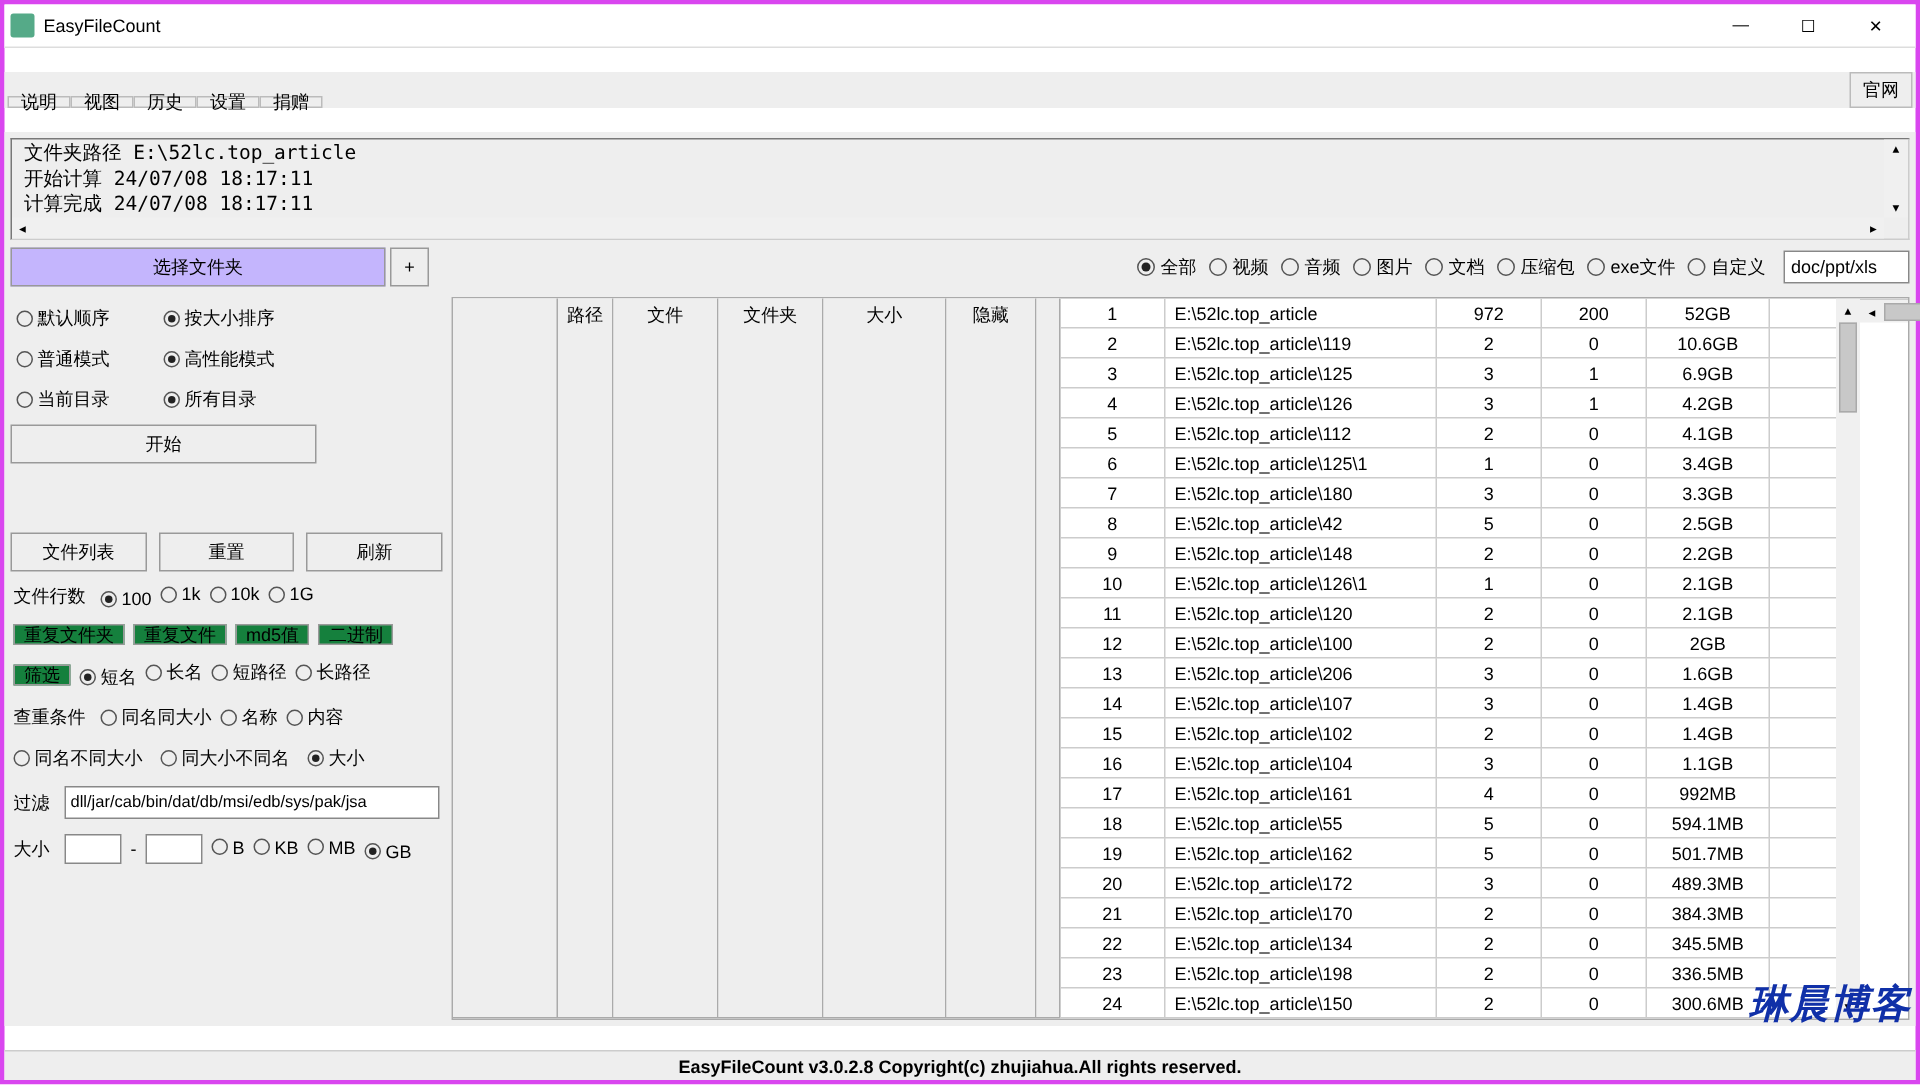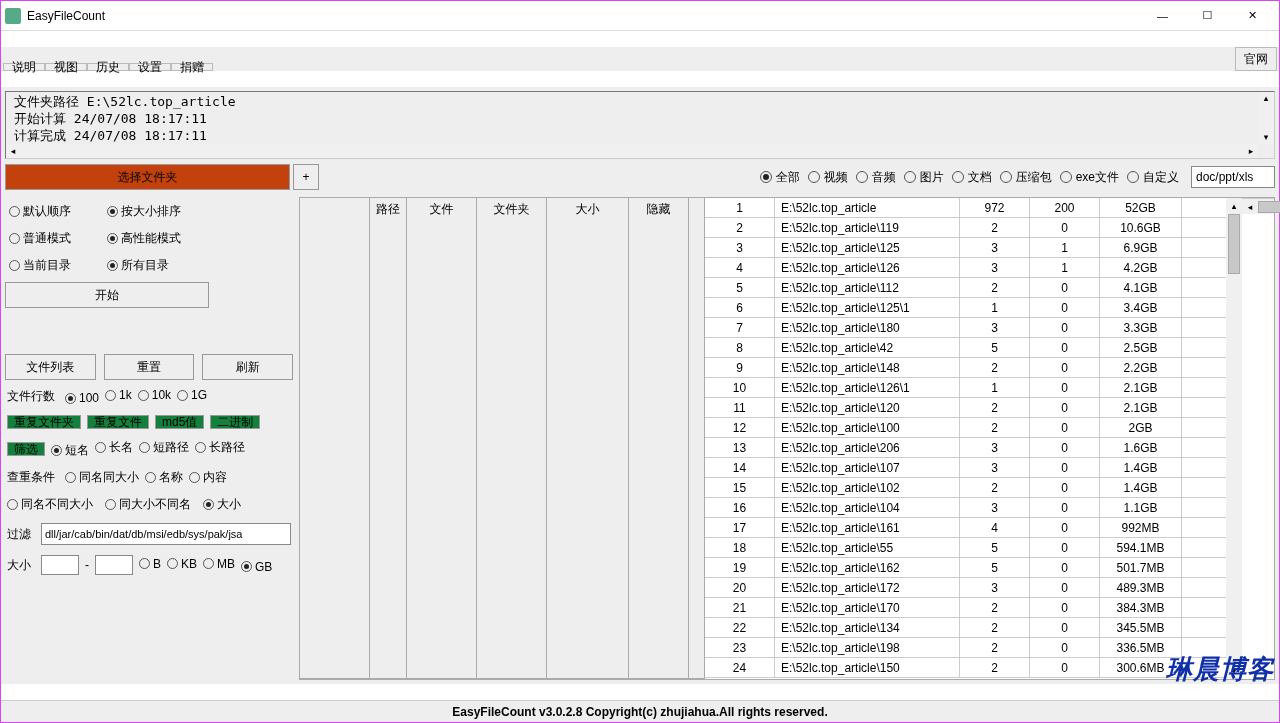--- a/index.html
+++ b/index.html
@@ -1,34 +1,34 @@
 <!DOCTYPE html>
 <html><head>
 <meta charset="utf-8">
 <style>
 * { box-sizing: border-box; margin: 0; padding: 0; }
 body { font-family: "Microsoft YaHei", "SimSun", Arial, sans-serif; font-size: 12px; background: #fff; color: #000; overflow: hidden; }
-.window { width: 1280px; height: 723px; display: flex; flex-direction: column; border: 1px solid #d946ef; gap: 16px; }
+.window { width: 1280px; height: 723px; display: flex; flex-direction: column; border: 3px solid #d946ef; gap: 16px; }
 .titlebar { height: 30px; display: flex; align-items: center; padding: 0 4px; background: #fff; border-bottom: 1px solid #ddd; }
 .titlebar .icon { width: 16px; height: 16px; margin-right: 6px; background: #5a8; border-radius: 2px; display:inline-block;}
 .titlebar .title { flex: 0 0 auto; }
 .titlebar .spacer { flex: 1; }
 .winbtn { width: 45px; height: 28px; display: flex; align-items: center; justify-content: center; font-family: "Segoe UI Symbol", sans-serif; font-size: 11px; cursor: default; }
 .menubar { height: 24px; display: flex; align-items: stretch; padding: 0 2px; background: #eee; }
 .menubar .mitem { border: 1px solid #bbb; padding: 2px 8px; margin-right: 0; background: #eee; display: flex; align-items: center; }
 .menubar .spacer { flex: 1; }
 .content { flex: 1; display: flex; flex-direction: column; padding: 4px; background: #eee; }
 .logwrap { height: 68px; border: 1px inset #ccc; background: #eee; position: relative; margin-bottom: 4px; }
 .logtext { position:absolute; top:2px; left:8px; right:18px; font-family: "SimSun","NSimSun",monospace; font-size: 13px; white-space: pre; line-height: 1.3; }
 .logwrap .vsb { position:absolute; right:0; top:0; bottom:14px; width:16px; background:#f0f0f0; }
 .logwrap .vsb .up, .logwrap .vsb .down { height:13px; text-align:center; font-size:9px; line-height:13px; }
 .logwrap .hsb { position:absolute; left:0; right:16px; bottom:0; height:14px; background:#f0f0f0; display:flex; }
 .logwrap .hsb .l, .logwrap .hsb .r { width:14px; text-align:center; font-size:9px; line-height:14px; }
 .row2 { display:flex; align-items:center; height:28px; margin-bottom:6px; }
-.selfolder { width: 285px; height: 26px; border:1px solid #999; background:#c2410c; display:flex; align-items:center; justify-content:center; margin-left:0; }
+.selfolder { width: 250px; height: 26px; border:1px solid #999; background:#c4b5fd; display:flex; align-items:center; justify-content:center; margin-left:0; }
 .plusbtn { width:26px; height:26px; border:1px solid #999; margin-left:3px; display:flex; align-items:center; justify-content:center; }
 .row2 .gap { flex:1; }
 .radio { display:inline-flex; align-items:center; margin-right:8px; }
 .radio .dot { width:12px; height:12px; border:1px solid #555; border-radius:50%; margin-right:4px; display:flex; align-items:center; justify-content:center; }
 .radio.sel .dot::after { content:""; width:6px; height:6px; border-radius:50%; background:#222; display:block; }
 .custominput { width:84px; height:22px; border:1px solid #888; background:#fff; padding:0 4px; margin-left:4px; font-size:12px;}
 .main { flex:1; display:flex; gap:6px; min-height:0; }
 .leftpanel { width:288px; display:flex; flex-direction:column; gap:6px; padding-top:4px; }
 .rgroup { display:flex; gap:30px; padding:2px 4px; }
 .btnbar { display:flex; gap:8px; }

